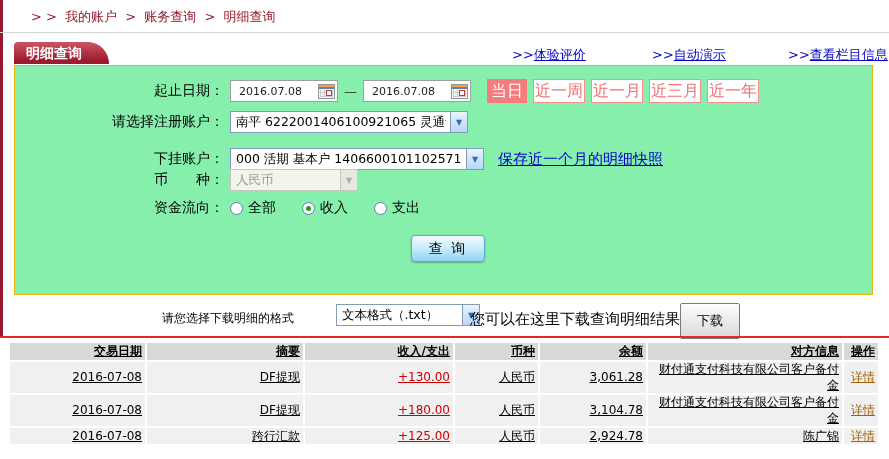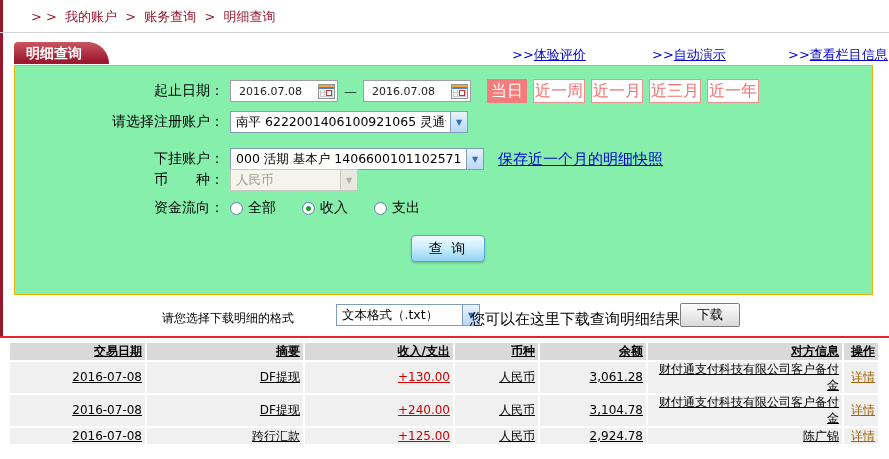--- a/index.html
+++ b/index.html
@@ -79,21 +79,21 @@
   .query-btn { position:absolute; left:396px; top:169px; width:74px; height:27px;
            border:1px solid #57a7d8; border-radius:4px; font-size:14px; color:#000; cursor:pointer;
            font-family:inherit; letter-spacing:2px;
            background:linear-gradient(180deg,#f3fbff 0%,#cdeefb 45%,#8fd4f2 100%);
            box-shadow:0 1px 2px rgba(0,0,0,.25); }
 
   
   .dl-label { position:absolute; left:162px; top:310px; font-size:12px; color:#000; }
   .dl-sel   { position:absolute; left:298px; top:304px; width:144px;margin-left:38px; }
   .dl-hint  { position:absolute; left:470px; top:310px; font-size:15px; color:#000; }
-  .dl-btn   { position:absolute; left:680px; top:303px; width:60px; height:24px;
+  .dl-btn   { position:absolute; left:680px; top:303px; width:60px; height:36px;
               border:1px solid #7b7b7b; background:linear-gradient(180deg,#fdfdfd,#d9d9d9);
               font-size:13px; cursor:pointer; font-family:inherit; border-radius:2px; }
 
   .red-line { position:absolute; left:0; top:336px; width:889px; height:2px; background:#e7232b; }
 
   
   .tbl-wrap { position:absolute; left:10px; top:343px; width:870px; }
   table { width:100%; border-collapse:separate; border-spacing:0; table-layout:fixed; }
   th, td { font-size:12px; text-align:right; border-right:2px solid #fff; border-bottom:2px solid #fff;
            padding:0 3px; color:#000; overflow:hidden;text-decoration:underline; }
@@ -235,21 +235,21 @@
           <td>DF提现</td>
           <td class="amount">+130.00</td>
           <td>人民币</td>
           <td>3,061.28</td>
           <td>财付通支付科技有限公司客户备付金</td>
           <td class="action"><a class="detail-link">详情</a></td>
         </tr>
         <tr>
           <td>2016-07-08</td>
           <td>DF提现</td>
-          <td class="amount">+240.00</td>
+          <td class="amount">+180.00</td>
           <td>人民币</td>
           <td>3,104.78</td>
           <td>财付通支付科技有限公司客户备付金</td>
           <td class="action"><a class="detail-link">详情</a></td>
         </tr>
         <tr>
           <td>2016-07-08</td>
           <td>跨行汇款</td>
           <td class="amount">+125.00</td>
           <td>人民币</td>

